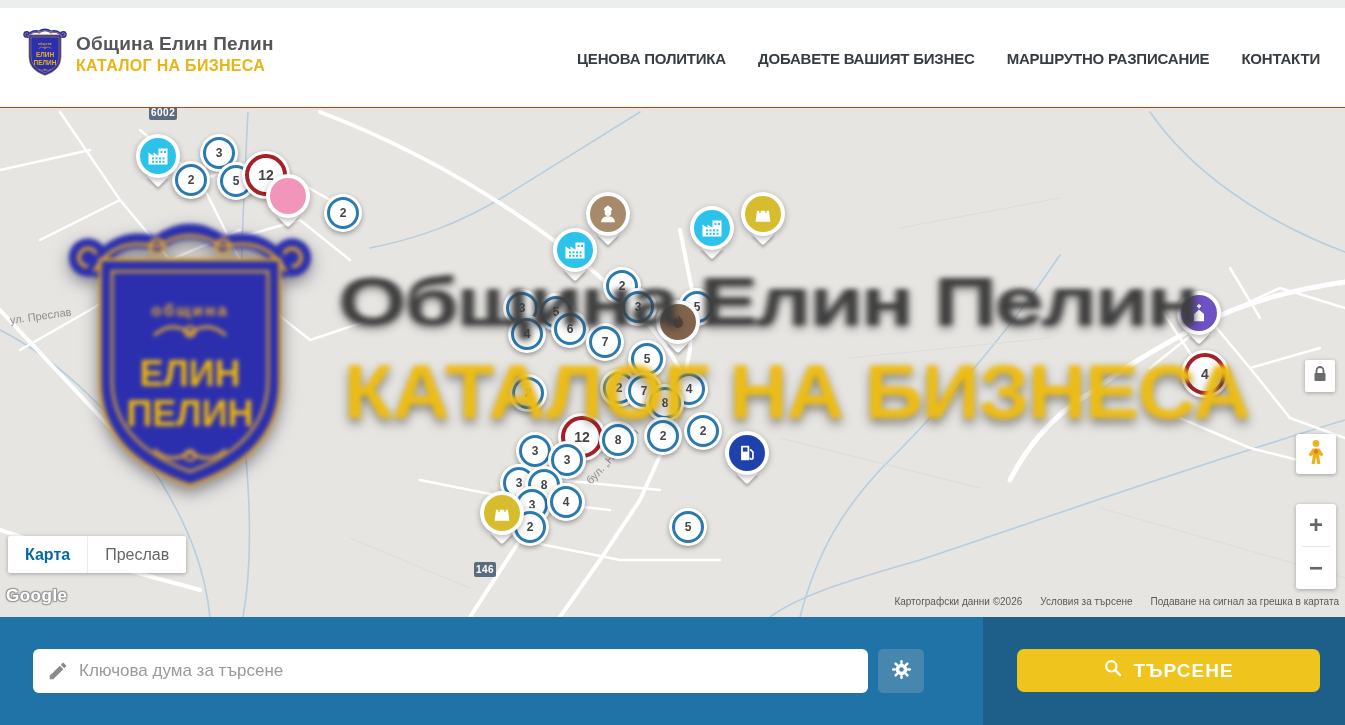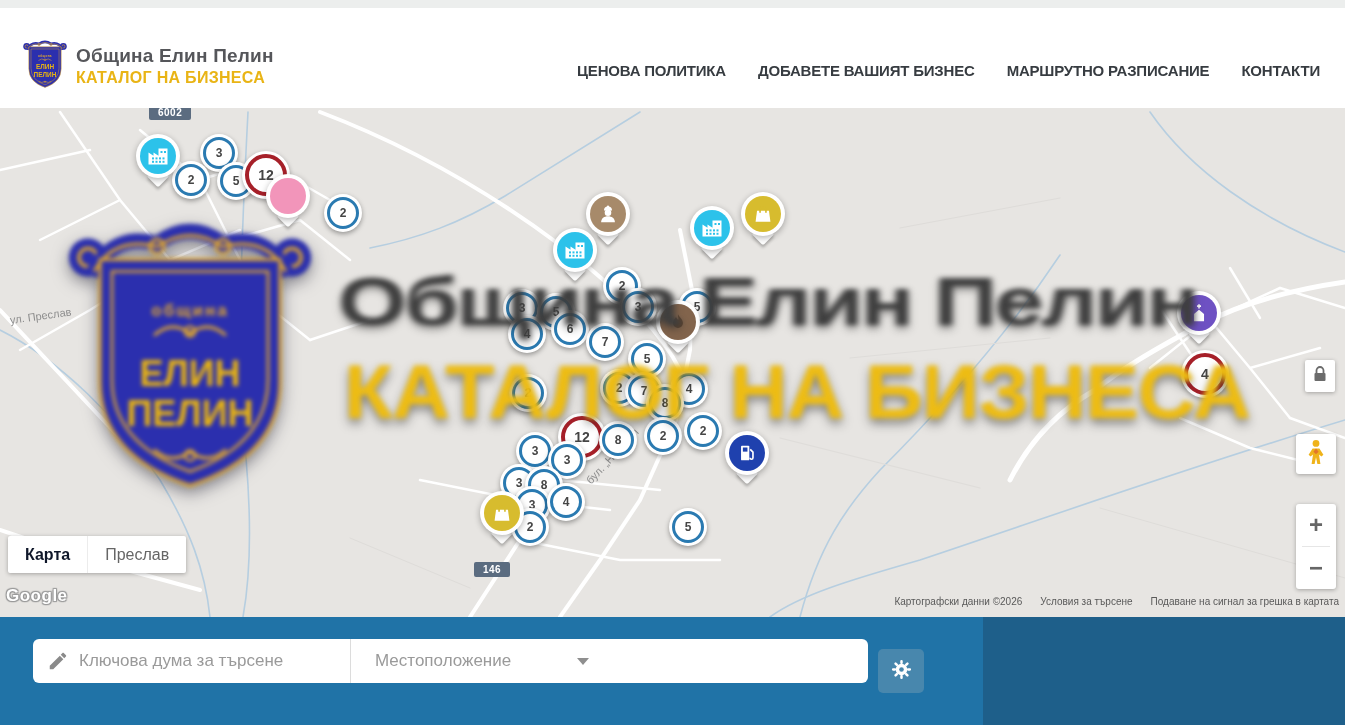--- a/index.html
+++ b/index.html
@@ -1,37 +1,37 @@
 <!DOCTYPE html>
 <html><head>
 <meta charset="utf-8">
 <style>
   html,body{margin:0;padding:0;background:#fff;}
   #app{position:relative;width:1345px;height:725px;overflow:hidden;
        font-family:"Liberation Sans","DejaVu Sans",sans-serif;background:#fff;}
 
   
   .top-strip{position:absolute;left:0;top:0;width:100%;height:8px;background:#eceeed;}
-  .header{position:absolute;left:0;top:20px;width:100%;height:100px;background:#fff;
-          border-bottom:6px solid #c2410c;box-sizing:border-box;}
+  .header{position:absolute;left:0;top:8px;width:100%;height:100px;background:#fff;
+          border-bottom:1px solid #c2410c;box-sizing:border-box;}
   .logo{position:absolute;left:22px;top:18px;display:flex;align-items:center;cursor:pointer;}
   .logo-crest{width:46px;height:55px;}
   .logo-text{margin-left:8px;}
   .logo-org{font-size:19px;font-weight:700;color:#55565a;letter-spacing:.2px;}
   .logo-sub{font-size:16px;font-weight:700;color:#e9b415;letter-spacing:.3px;margin-top:2px;}
   .nav{position:absolute;right:25px;top:0;height:100px;display:flex;align-items:center;gap:32px;}
   .nav-item{font-size:15px;font-weight:700;color:#373c41;letter-spacing:-.2px;cursor:pointer;
             text-decoration:none;white-space:nowrap;}
 
   
   .map{position:absolute;left:0;top:108px;width:1345px;height:509px;background:#e7e5e2;overflow:hidden;}
   .map svg.roads{position:absolute;left:0;top:0;z-index:1;}
   .street-label{position:absolute;z-index:2;font-size:11px;color:#8d8d8d;white-space:nowrap;}
   .road-badge{position:absolute;z-index:2;background:#5b6c80;color:#fff;font-size:10px;font-weight:700;
-              padding:2px 9px;border-radius:2px;letter-spacing:.5px;}
+              padding:2px 2px;border-radius:2px;letter-spacing:.5px;}
 
   
   #markers{position:absolute;inset:0;z-index:10;}
   .cluster{position:absolute;width:38px;height:38px;margin:-19px 0 0 -19px;background:#fff;border-radius:50%;
            box-shadow:0 2px 5px rgba(0,0,0,.35);display:flex;align-items:center;justify-content:center;cursor:pointer;}
   .cluster .ring{width:26px;height:26px;border-radius:50%;border:3px solid #2a7ab1;background:#fff;
            display:flex;align-items:center;justify-content:center;
            font-size:12px;font-weight:700;color:#454545;}
   .cluster.big{width:48px;height:48px;margin:-24px 0 0 -24px;}
   .cluster.big .ring{width:34px;height:34px;border-width:4px;font-size:14px;}
@@ -53,41 +53,41 @@
             letter-spacing:-2px;white-space:nowrap;transform:scaleX(1.30);transform-origin:left top;
             filter:blur(2.4px);text-shadow:0 4px 6px rgba(40,40,40,.45);}
   .wm-sub{position:absolute;left:344px;top:240px;font-size:76px;font-weight:700;color:#edbc13;
             letter-spacing:-1px;white-space:nowrap;transform:scaleX(1.06);transform-origin:left top;
             filter:blur(2.4px);text-shadow:0 5px 9px rgba(30,30,30,.55);}
 
   
   .maptype{position:absolute;left:8px;top:428px;z-index:60;display:flex;background:#fff;border-radius:2px;
            box-shadow:0 1px 4px rgba(0,0,0,.3);}
   .mt-btn{padding:0 17px;line-height:37px;font-size:16px;cursor:pointer;white-space:nowrap;}
-  .mt-btn.active{font-weight:700;color:#0f172a;}
+  .mt-btn.active{font-weight:700;color:#0369a1;}
   .mt-btn.inactive{color:#666;border-left:1px solid #ececec;}
   .lock-btn{position:absolute;left:1305px;top:252px;width:30px;height:32px;background:#fff;border-radius:2px;
            box-shadow:0 1px 4px rgba(0,0,0,.3);z-index:60;display:flex;align-items:center;justify-content:center;cursor:pointer;}
   .pegman-btn{position:absolute;left:1296px;top:326px;width:40px;height:40px;background:#fff;border-radius:3px;
            box-shadow:0 1px 4px rgba(0,0,0,.3);z-index:60;display:flex;align-items:center;justify-content:center;cursor:pointer;}
   .zoomctl{position:absolute;left:1296px;top:396px;width:40px;height:85px;background:#fff;border-radius:3px;
            box-shadow:0 1px 4px rgba(0,0,0,.3);z-index:60;display:flex;flex-direction:column;}
   .zoom-btn{flex:1;display:flex;align-items:center;justify-content:center;font-size:24px;font-weight:700;
            color:#666;cursor:pointer;line-height:1;}
   .zoom-divider{height:1px;background:#e6e6e6;margin:0 6px;}
   .google-logo{position:absolute;left:6px;top:478px;z-index:60;font-size:17px;font-weight:700;color:#fff;
            letter-spacing:.5px;cursor:pointer;
            text-shadow:0 0 2px #9a9a9a,1px 1px 1px #9a9a9a,-1px 1px 1px #9a9a9a,1px -1px 1px #9a9a9a,-1px -1px 1px #9a9a9a;}
   .attribution{position:absolute;right:6px;top:488px;z-index:60;display:flex;gap:18px;font-size:10px;color:#595959;}
   .attribution a{color:#595959;text-decoration:none;cursor:pointer;}
 
   
   .footer{position:absolute;left:0;top:617px;width:1345px;height:108px;background:#2073a7;}
   .footer-right{position:absolute;left:983px;top:0;width:362px;height:108px;background:#1e5f8a;}
-  .search-group{position:absolute;left:33px;top:22px;width:835px;height:44px;background:#fff;border-radius:6px;
+  .search-group{position:absolute;left:33px;top:32px;width:835px;height:44px;background:#fff;border-radius:6px;
            display:flex;align-items:stretch;}
   .sg-section{position:relative;box-sizing:border-box;}
   .sg-kw{width:317px;}
   .sg-kw input{width:100%;height:44px;border:none;outline:none;background:transparent;box-sizing:border-box;
            padding:0 10px 0 46px;font-size:17px;color:#555;font-family:inherit;}
   .sg-kw input::placeholder{color:#9a9a9a;opacity:1;}
   .pencil{position:absolute;left:14px;top:11px;}
   .sg-select{border-left:1px solid #dcdcdc;line-height:44px;font-size:17px;color:#9a9a9a;
            padding-left:24px;cursor:pointer;}
   .sg-cat{width:263px;}
@@ -498,24 +498,20 @@
 
     <div class="search-group">
       <div class="sg-section sg-kw">
         <span class="pencil">
           <svg width="22" height="22" viewBox="0 0 24 24">
               <path fill="#8a8a8a" d="M3 17.2V21h3.8L17.8 10 14 6.2 3 17.2zM20.7 7.1c.4-.4.4-1 0-1.4l-2.4-2.4c-.4-.4-1-.4-1.4 0L15 5.2 18.8 9l1.9-1.9z"></path>
             </svg>
         </span>
         <input type="text" placeholder="Ключова дума за търсене" style="">
       </div>
-      <div class="sg-section sg-select sg-loc">
-        <span>Местоположение</span>
-        <span class="caret"></span>
-      </div>
     </div>
 
     <button class="gear-btn">
       <span>
         <svg width="23" height="23" viewBox="0 0 24 24">
           <g fill="#fff">
             <rect x="10.7" y="2" width="2.6" height="4.4" rx="1.2"></rect>
             <rect x="10.7" y="17.6" width="2.6" height="4.4" rx="1.2"></rect>
             <rect x="10.7" y="2" width="2.6" height="4.4" rx="1.2" transform="rotate(90 12 12)"></rect>
             <rect x="10.7" y="17.6" width="2.6" height="4.4" rx="1.2" transform="rotate(90 12 12)"></rect>
@@ -523,15 +519,24 @@
             <rect x="10.7" y="17.6" width="2.6" height="4.4" rx="1.2" transform="rotate(45 12 12)"></rect>
             <rect x="10.7" y="2" width="2.6" height="4.4" rx="1.2" transform="rotate(135 12 12)"></rect>
             <rect x="10.7" y="17.6" width="2.6" height="4.4" rx="1.2" transform="rotate(135 12 12)"></rect>
             <circle cx="12" cy="12" r="6"></circle>
           </g>
           <circle cx="12" cy="12" r="2.4" fill="#4887ad"></circle>
         </svg>
       </span>
     </button>
 
+    <button class="search-btn">
+      <span>
+        <svg width="20" height="20" viewBox="0 0 24 24">
+            <circle cx="10" cy="10" r="6.2" stroke="#fff" stroke-width="2.6" fill="none"></circle>
+            <path d="M14.8 14.8 L20.5 20.5" stroke="#fff" stroke-width="2.8" stroke-linecap="round"></path>
+          </svg>
+      </span>
+      <span>ТЪРСЕНЕ</span>
+    </button>
   </div>
 
 </div>
 
 </body></html>

